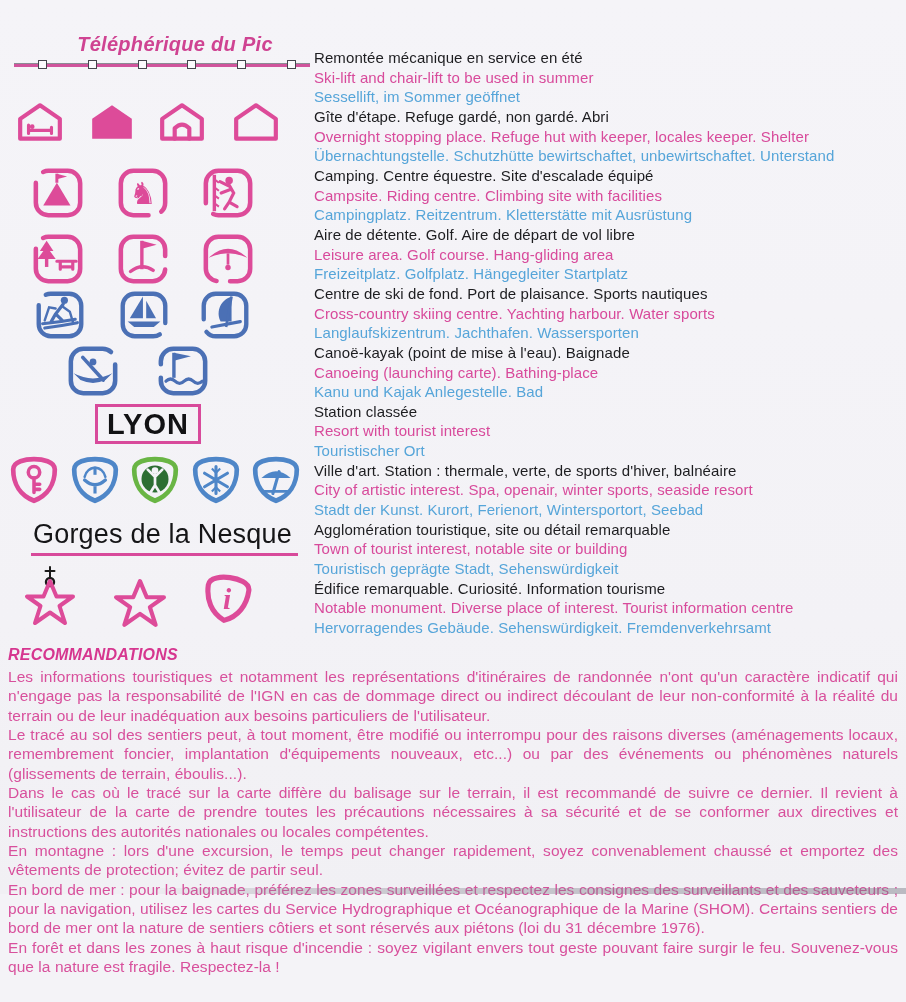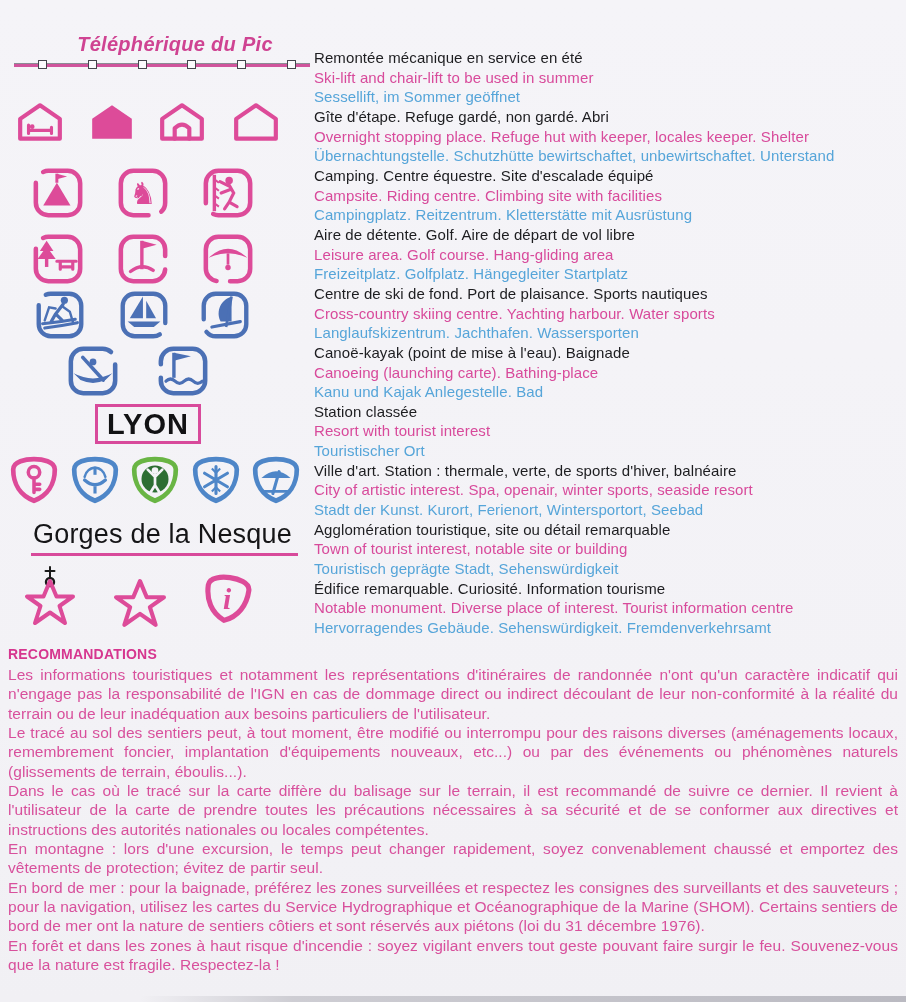--- a/index.html
+++ b/index.html
@@ -1,17 +1,17 @@
 <!DOCTYPE html>
 <html><head>
 <meta charset="utf-8">
 <style>
   html,body{margin:0;padding:0;}
   body{width:906px;height:1002px;background:#f4f3f7;font-family:"Liberation Sans","DejaVu Sans",sans-serif;overflow:hidden;}
-  .page{position:relative;width:906px;height:1002px;background:linear-gradient(180deg,#f5f4f8 0%,#f3f2f6 70%,#f1f0f4 100%);}
+  .page{position:relative;width:906px;height:894px;background:linear-gradient(180deg,#f5f4f8 0%,#f3f2f6 70%,#f1f0f4 100%);}
 
   
   .cable-label{position:absolute;left:40px;top:33px;width:270px;text-align:center;
     font-size:20px;font-style:italic;font-weight:bold;color:#cf4392;letter-spacing:.3px;}
   .cable-line{position:absolute;left:14px;top:60px;width:296px;height:12px;}
   .cable-line .wire{position:absolute;left:0;right:0;top:3px;height:4px;
     background:linear-gradient(#8b8b94 0 1px,#d0549c 1px 100%);}
   .cable-line .pylons{position:absolute;left:24px;right:14px;top:0;display:flex;justify-content:space-between;}
   .cable-line .pylon{width:9px;height:9px;background:#fbfbfd;border:1.6px solid #45454d;box-sizing:border-box;}
 
@@ -35,21 +35,21 @@
 
   
   .legend-text{position:absolute;left:314px;top:48px;width:586px;}
   .legend-line{margin:0;font-size:15px;line-height:19.65px;white-space:nowrap;letter-spacing:.1px;}
   .lang-fr{color:#1d1d20;}
   .lang-en{color:#d84a9b;}
   .lang-de{color:#56a5d9;}
 
   
   .reco{position:absolute;left:8px;top:646px;width:890px;color:#d8509c;}
-  .reco-title{font-size:14px;font-weight:bold;color:#d6368f;margin:0 0 3px 0;letter-spacing:.2px;}
+  .reco-title{font-size:16px;font-weight:bold;color:#d6368f;margin:0 0 3px 0;letter-spacing:.2px;font-style:italic;}
   .reco p{margin:0;font-size:15.5px;line-height:19.35px;text-align:justify;letter-spacing:.05px;}
 
   .bottom-strip{position:absolute;left:140px;bottom:0;width:766px;height:6px;
     background:linear-gradient(90deg,rgba(150,150,158,0) 0%,rgba(140,140,150,.35) 20%,rgba(120,120,132,.45) 100%);}
 </style>
 </head>
 <body>
 
 <div class="page">
 

